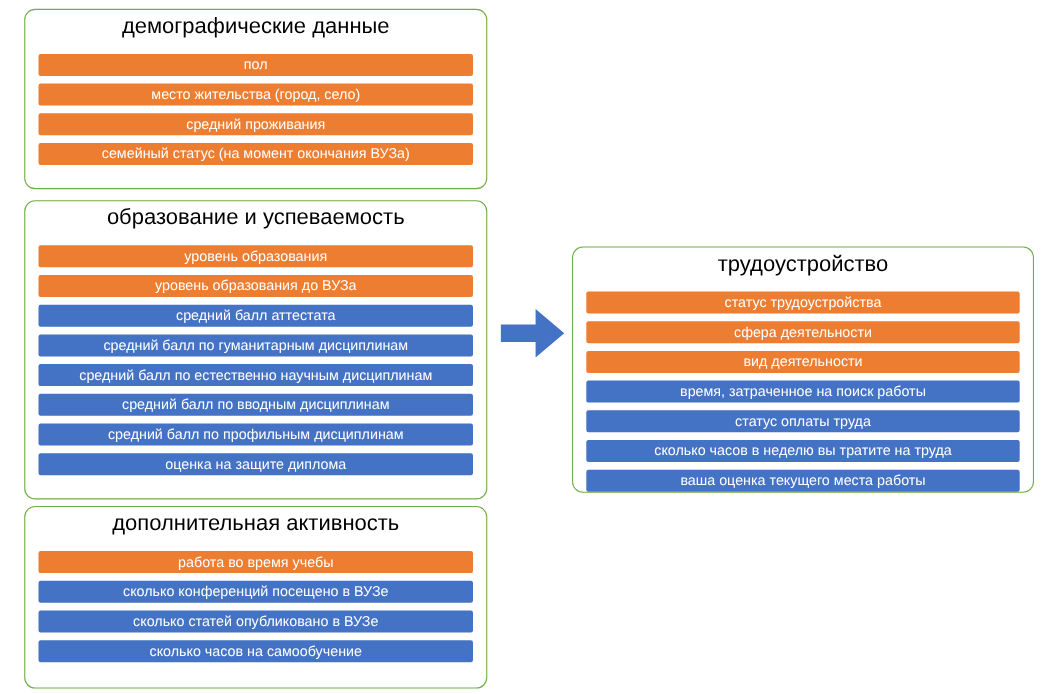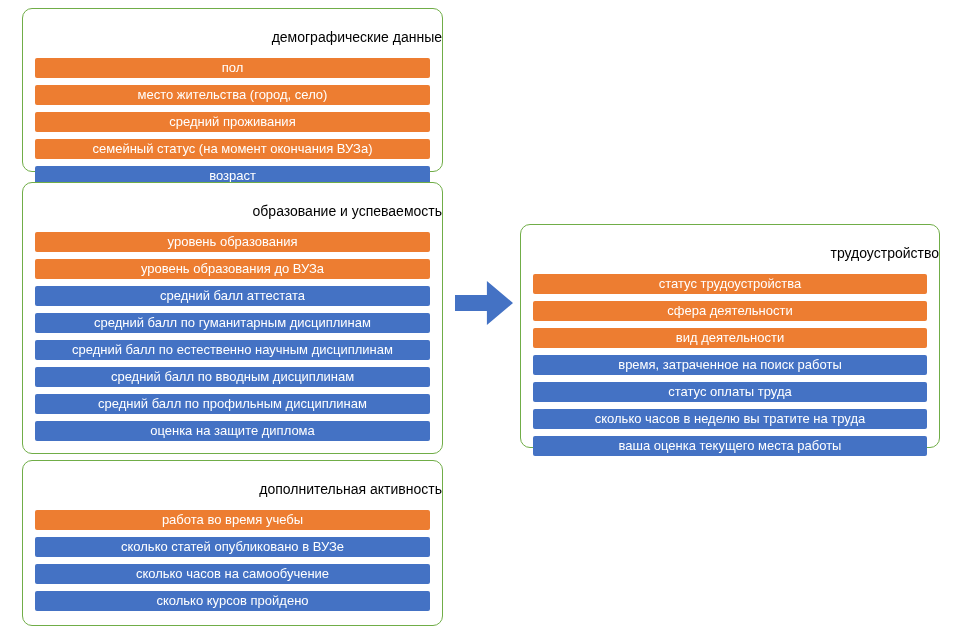--- a/index.html
+++ b/index.html
@@ -16,24 +16,24 @@
     overflow: hidden;
   }
   .group {
     position: absolute;
     box-sizing: border-box;
     background: #ffffff;
     border: 1.5px solid var(--green_border, #70AD47);
     border-radius: 10px;
   }
   .group-title {
-    text-align: right;
+    text-align: center;
     color: #000000;
-    font-size: 14px;
-    margin: 20px 0 9px 0;
+    font-size: 20px;
+    margin: 4px 0 9px 0;
     font-weight: 400;
   }
   .rows {
     display: flex;
     flex-direction: column;
     gap: 7px;
     padding: 4px 12px;
   }
   .bar {
     height: 20px;
@@ -68,21 +68,20 @@
 
 <div class="canvas">
 
   <div class="group g1">
     <div class="group-title">демографические данные</div>
     <div class="rows">
         <div class="bar orange">пол</div>
         <div class="bar orange">место жительства (город, село)</div>
         <div class="bar orange">средний проживания</div>
         <div class="bar orange">семейный статус (на момент окончания ВУЗа)</div>
-        <div class="bar blue">возраст</div>
       </div>
   </div>
 
   <div class="group g2">
     <div class="group-title">образование и успеваемость</div>
     <div class="rows">
         <div class="bar orange">уровень образования</div>
         <div class="bar orange">уровень образования до ВУЗа</div>
         <div class="bar blue">средний балл аттестата</div>
         <div class="bar blue">средний балл по гуманитарным дисциплинам</div>
@@ -90,23 +89,23 @@
         <div class="bar blue">средний балл по вводным дисциплинам</div>
         <div class="bar blue">средний балл по профильным дисциплинам</div>
         <div class="bar blue">оценка на защите диплома</div>
       </div>
   </div>
 
   <div class="group g3">
     <div class="group-title">дополнительная активность</div>
     <div class="rows">
         <div class="bar orange">работа во время учебы</div>
+        <div class="bar blue">сколько конференций посещено в ВУЗе</div>
         <div class="bar blue">сколько статей опубликовано в ВУЗе</div>
         <div class="bar blue">сколько часов на самообучение</div>
-        <div class="bar blue">сколько курсов пройдено</div>
       </div>
   </div>
 
   <div class="arrow"></div>
 
   <div class="group g4">
     <div class="group-title">трудоустройство</div>
     <div class="rows">
         <div class="bar orange">статус трудоустройства</div>
         <div class="bar orange">сфера деятельности</div>

